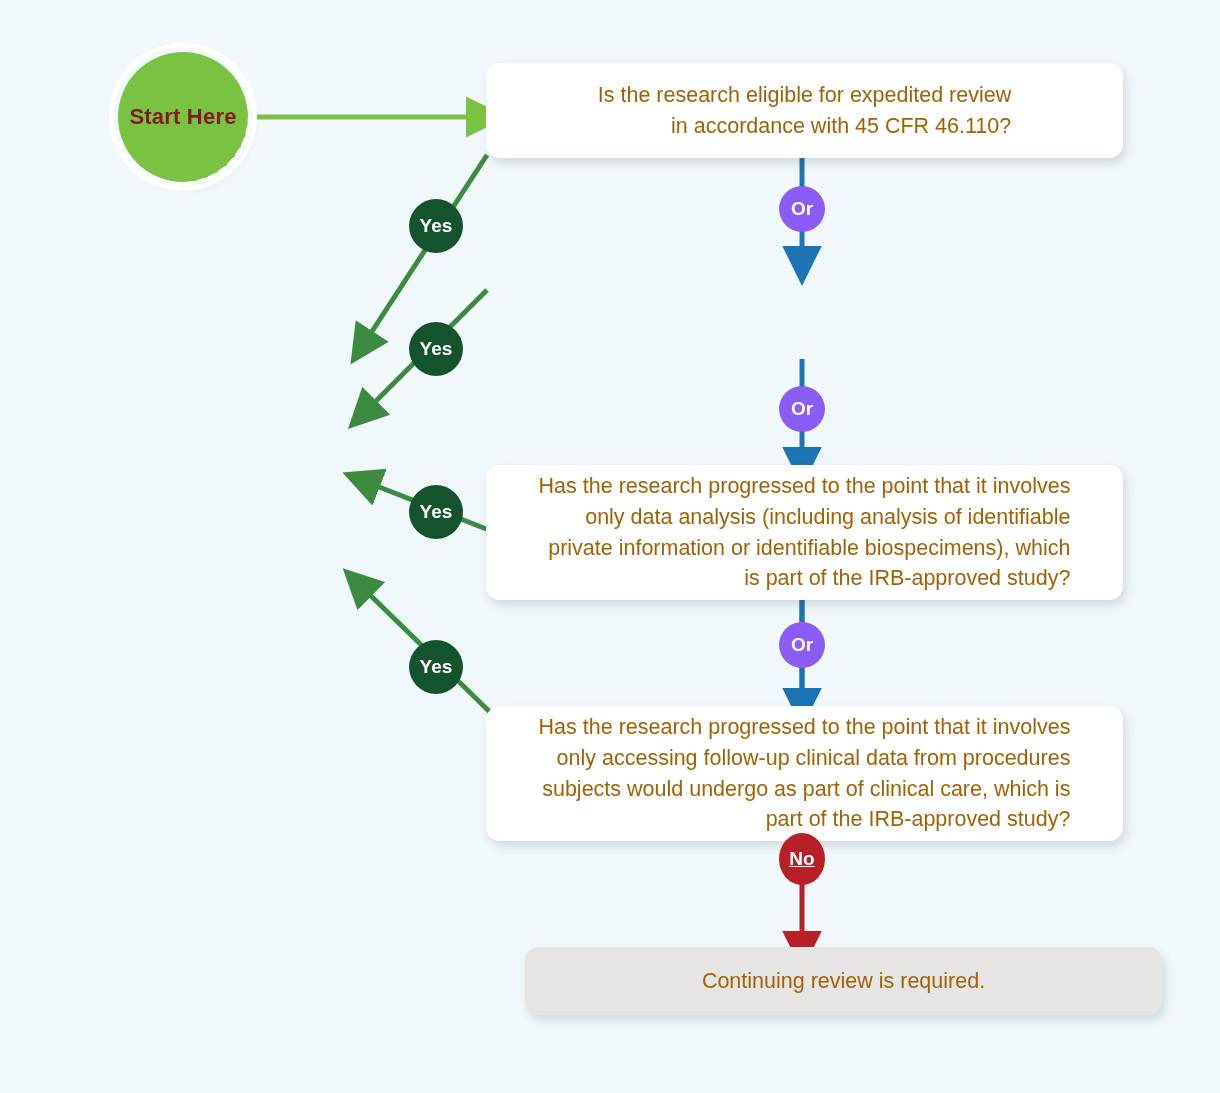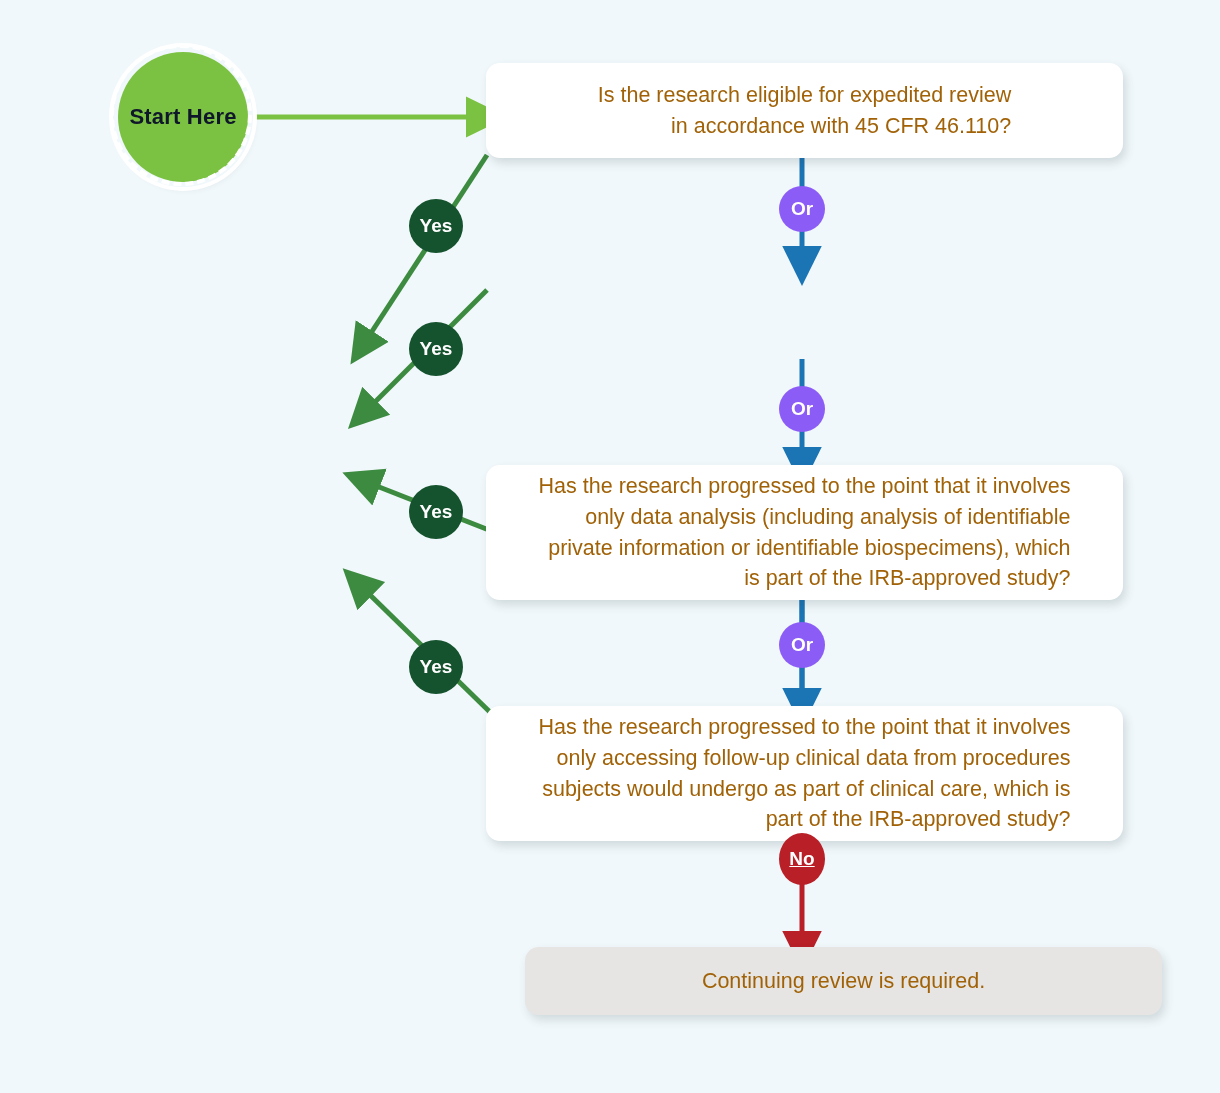--- a/index.html
+++ b/index.html
@@ -54,21 +54,21 @@
     width: 142px;
     height: 142px;
     border-radius: 50%;
     border: 4px dashed #ffffff;
     box-sizing: border-box;
     pointer-events: none;
   }
   .start-label {
     position: relative;
     z-index: 2;
-    color: #0f172a;
+    color: #7f1d1d;
     font-size: 22px;
     font-weight: bold;
     line-height: 1.18;
     text-align: center;
     letter-spacing: 0.2px;
   }
 
   
   .card {
     position: absolute;

